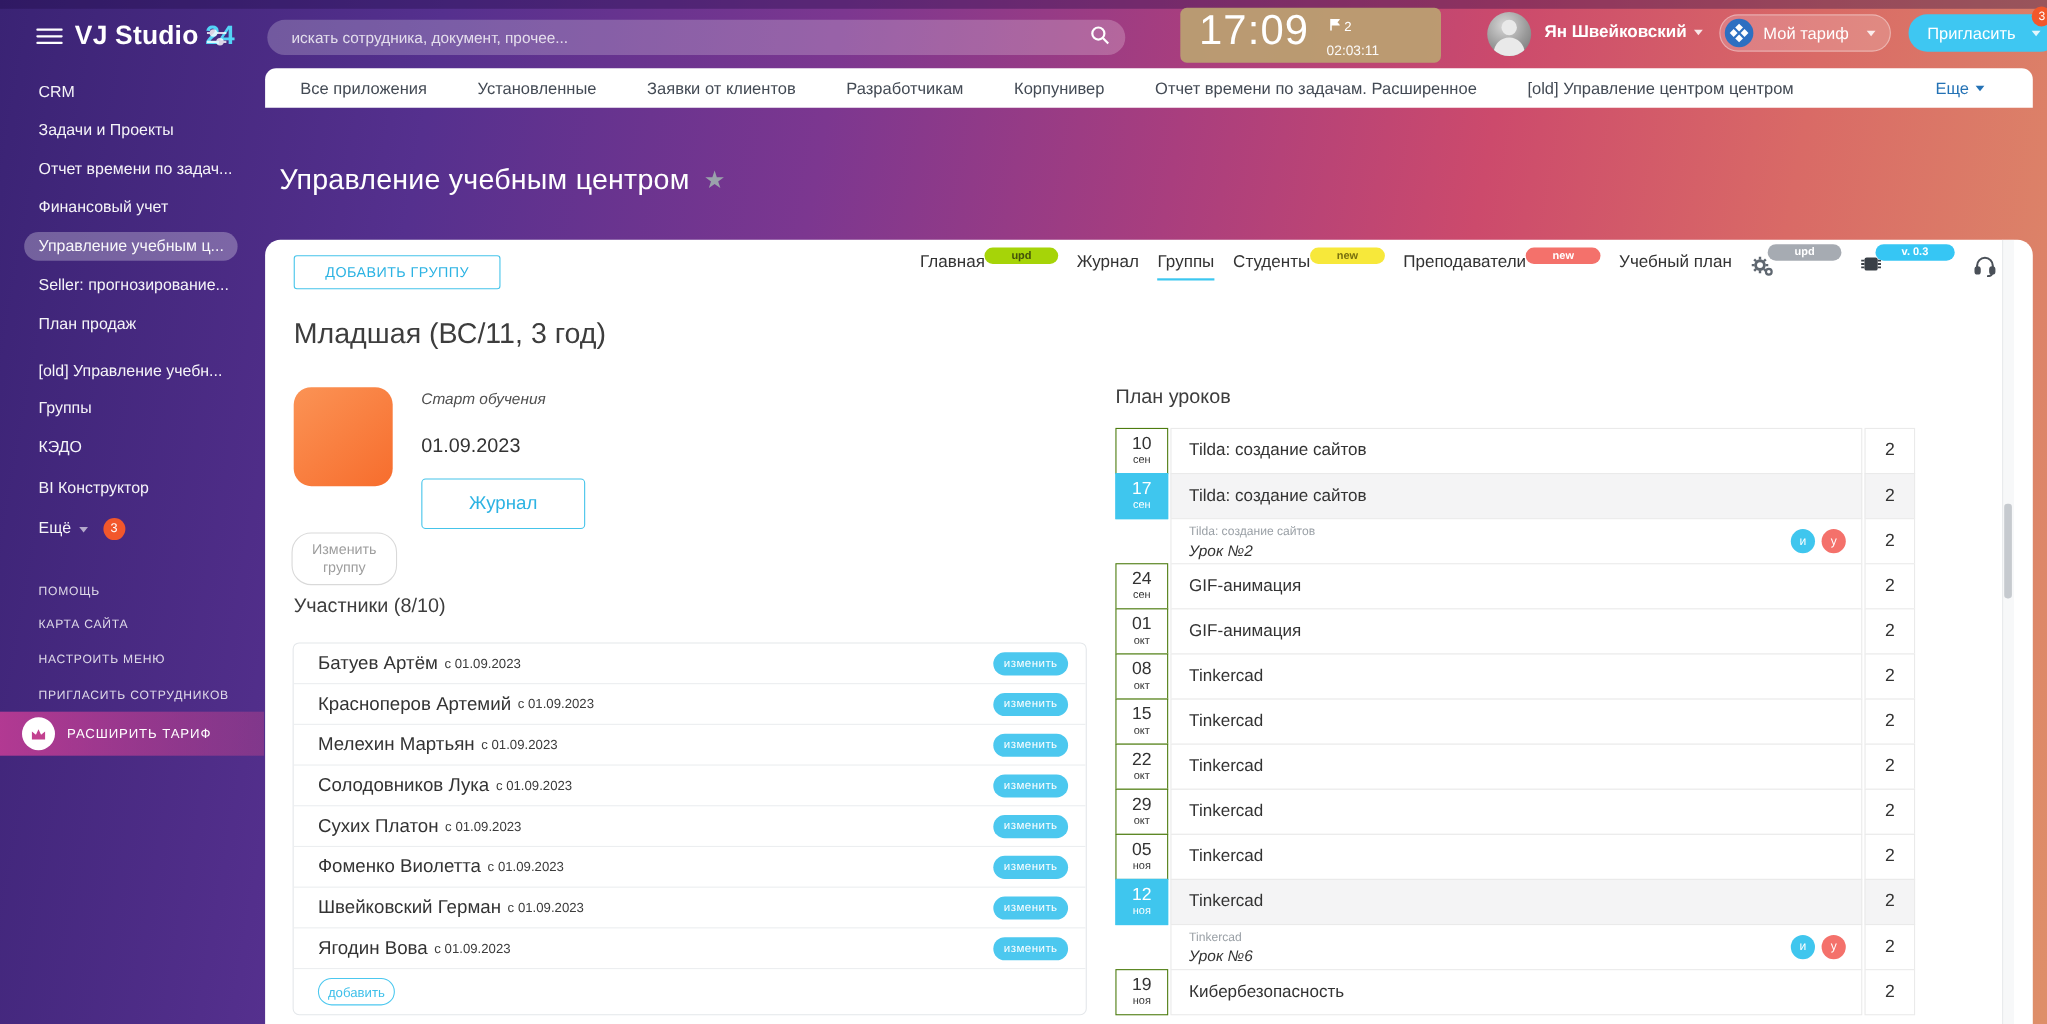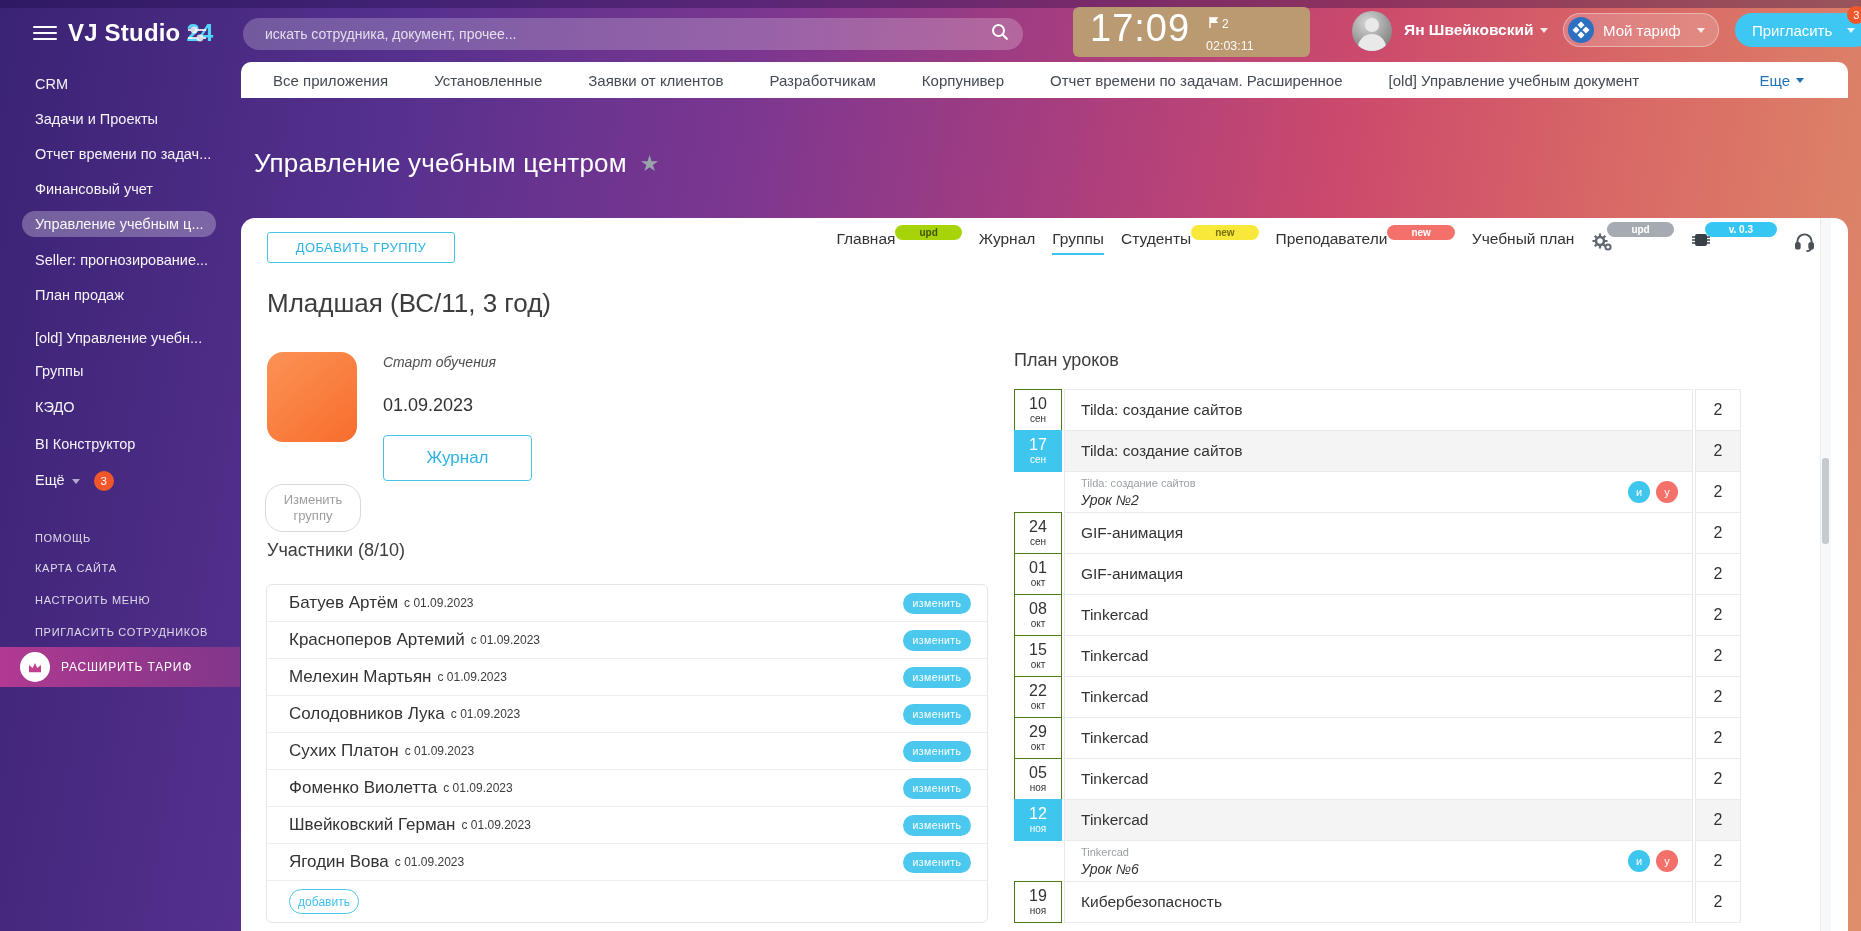--- a/index.html
+++ b/index.html
@@ -218,21 +218,21 @@
     <span class="lbl">РАСШИРИТЬ ТАРИФ</span>
   </div>
 
   <div class="tabbar">
     <span class="t">Все приложения</span>
     <span class="t">Установленные</span>
     <span class="t">Заявки от клиентов</span>
     <span class="t">Разработчикам</span>
     <span class="t">Корпунивер</span>
     <span class="t">Отчет времени по задачам. Расширенное</span>
-    <span class="t">[old] Управление учебным документ</span>
+    <span class="t">[old] Управление центром центром</span>
     <span class="more">
         <span>Еще</span>
         <i class="cardown"></i>
       </span>
   </div>
 
   <div class="pagetitle">
     <h1>Управление учебным центром</h1>
     <span class="star">★</span>
   </div>

